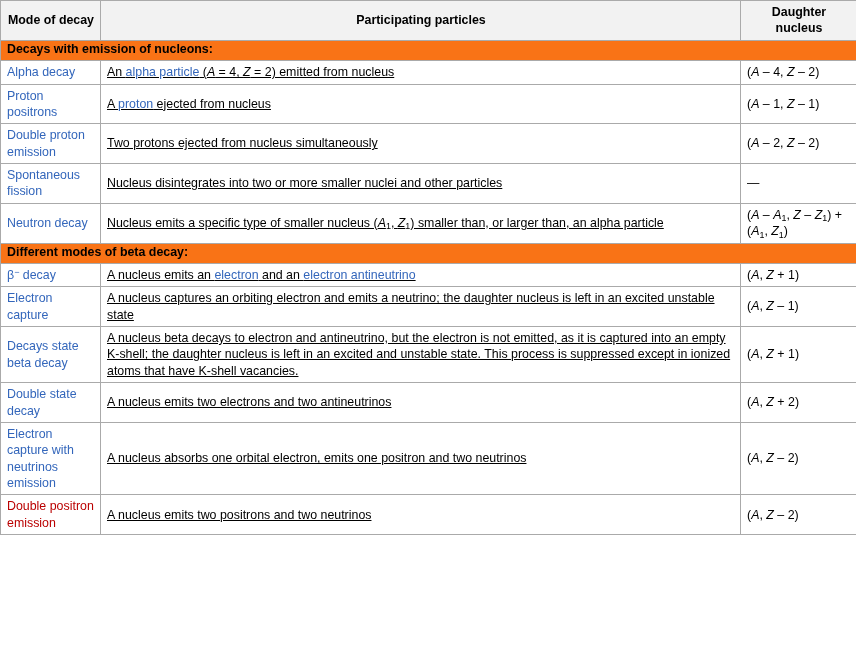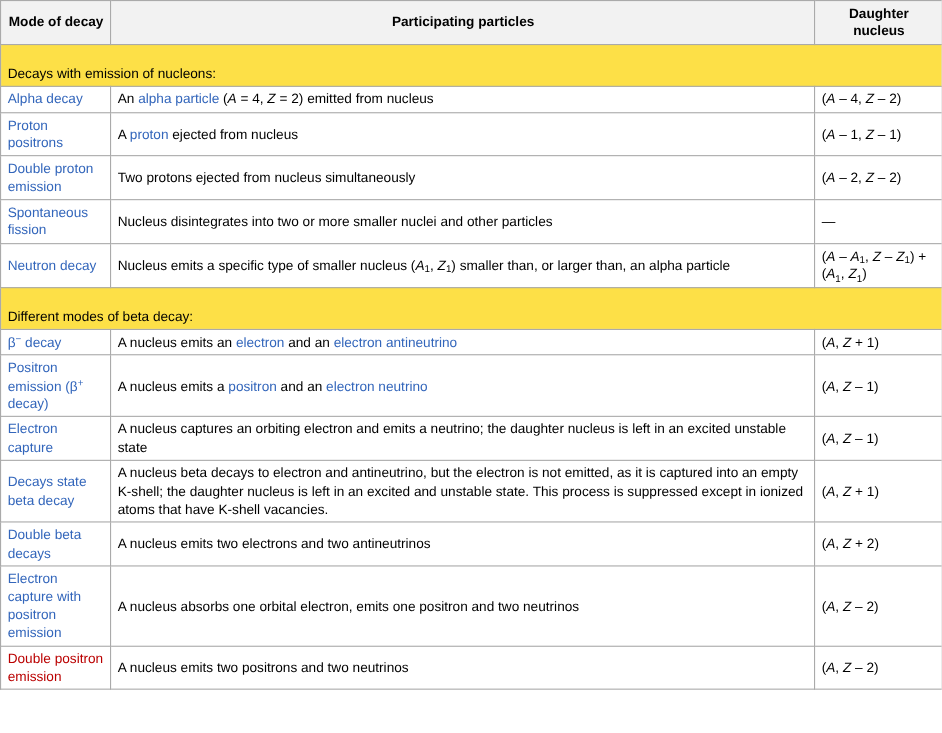--- a/index.html
+++ b/index.html
@@ -41,33 +41,34 @@
     font-weight: bold;
     text-align: center;
     font-size: 12.4px;
     padding-top: 3px;
     padding-bottom: 3px;
     height: 16px;
   }
   thead th.th-mode { }
 
   tr.section-row td {
-    background: #fde047;
-    font-weight: normal;
-    padding-top: 18px;
+    background: #f97316;
+    font-weight: bold;
+    padding-top: 0;
     padding-bottom: 3px;
     height: 14px;
   }
 
   td.mode-cell {
     vertical-align: middle;
     padding-left: 6px;
   }
   td.parts-cell {
     vertical-align: middle;
+    text-decoration: underline;
   }
   td.daughter-cell {
     vertical-align: middle;
     padding-left: 6px;
   }
 
   a.wlink {
     color: #3366bb;
     text-decoration: none;
   }
@@ -134,47 +135,42 @@
     <tr class="section-row">
       <td colspan="3">Different modes of beta decay:</td>
     </tr>
 
     <tr>
       <td class="mode-cell"><a class="wlink" href="#">β<sup>−</sup> decay</a></td>
       <td class="parts-cell">A nucleus emits an <a class="wlink" href="#">electron</a> and an <a class="wlink" href="#">electron antineutrino</a></td>
       <td class="daughter-cell">(<i>A</i>, <i>Z</i> + 1)</td>
     </tr>
 
-    <tr>
-      <td class="mode-cell"><a class="wlink" href="#">Positron emission (β<sup>+</sup> decay)</a></td>
-      <td class="parts-cell">A nucleus emits a <a class="wlink" href="#">positron</a> and an <a class="wlink" href="#">electron neutrino</a></td>
-      <td class="daughter-cell">(<i>A</i>, <i>Z</i> – 1)</td>
-    </tr>
 
     <tr>
       <td class="mode-cell"><a class="wlink" href="#">Electron capture</a></td>
       <td class="parts-cell">A nucleus captures an orbiting electron and emits a neutrino; the daughter nucleus is left in an excited unstable state</td>
       <td class="daughter-cell">(<i>A</i>, <i>Z</i> – 1)</td>
     </tr>
 
     <tr>
       <td class="mode-cell"><a class="wlink" href="#">Decays state beta decay</a></td>
       <td class="parts-cell">A nucleus beta decays to electron and antineutrino, but the electron is not emitted, as it is captured into an empty K-shell; the daughter nucleus is left in an excited and unstable state. This process is suppressed except in ionized atoms that have K-shell vacancies.</td>
       <td class="daughter-cell">(<i>A</i>, <i>Z</i> + 1)</td>
     </tr>
 
     <tr>
-      <td class="mode-cell"><a class="wlink" href="#">Double beta decays</a></td>
+      <td class="mode-cell"><a class="wlink" href="#">Double state decay</a></td>
       <td class="parts-cell">A nucleus emits two electrons and two antineutrinos</td>
       <td class="daughter-cell">(<i>A</i>, <i>Z</i> + 2)</td>
     </tr>
 
 
     <tr>
-      <td class="mode-cell"><a class="wlink" href="#">Electron capture with <span>positron emission</span></a></td>
+      <td class="mode-cell"><a class="wlink" href="#">Electron capture with <span>neutrinos emission</span></a></td>
       <td class="parts-cell">A nucleus absorbs one orbital electron, emits one positron and two neutrinos</td>
       <td class="daughter-cell">(<i>A</i>, <i>Z</i> – 2)</td>
     </tr>
 
     <tr>
       <td class="mode-cell"><a class="wlink new" href="#">Double positron emission</a></td>
       <td class="parts-cell">A nucleus emits two positrons and two neutrinos</td>
       <td class="daughter-cell">(<i>A</i>, <i>Z</i> – 2)</td>
     </tr>
 

